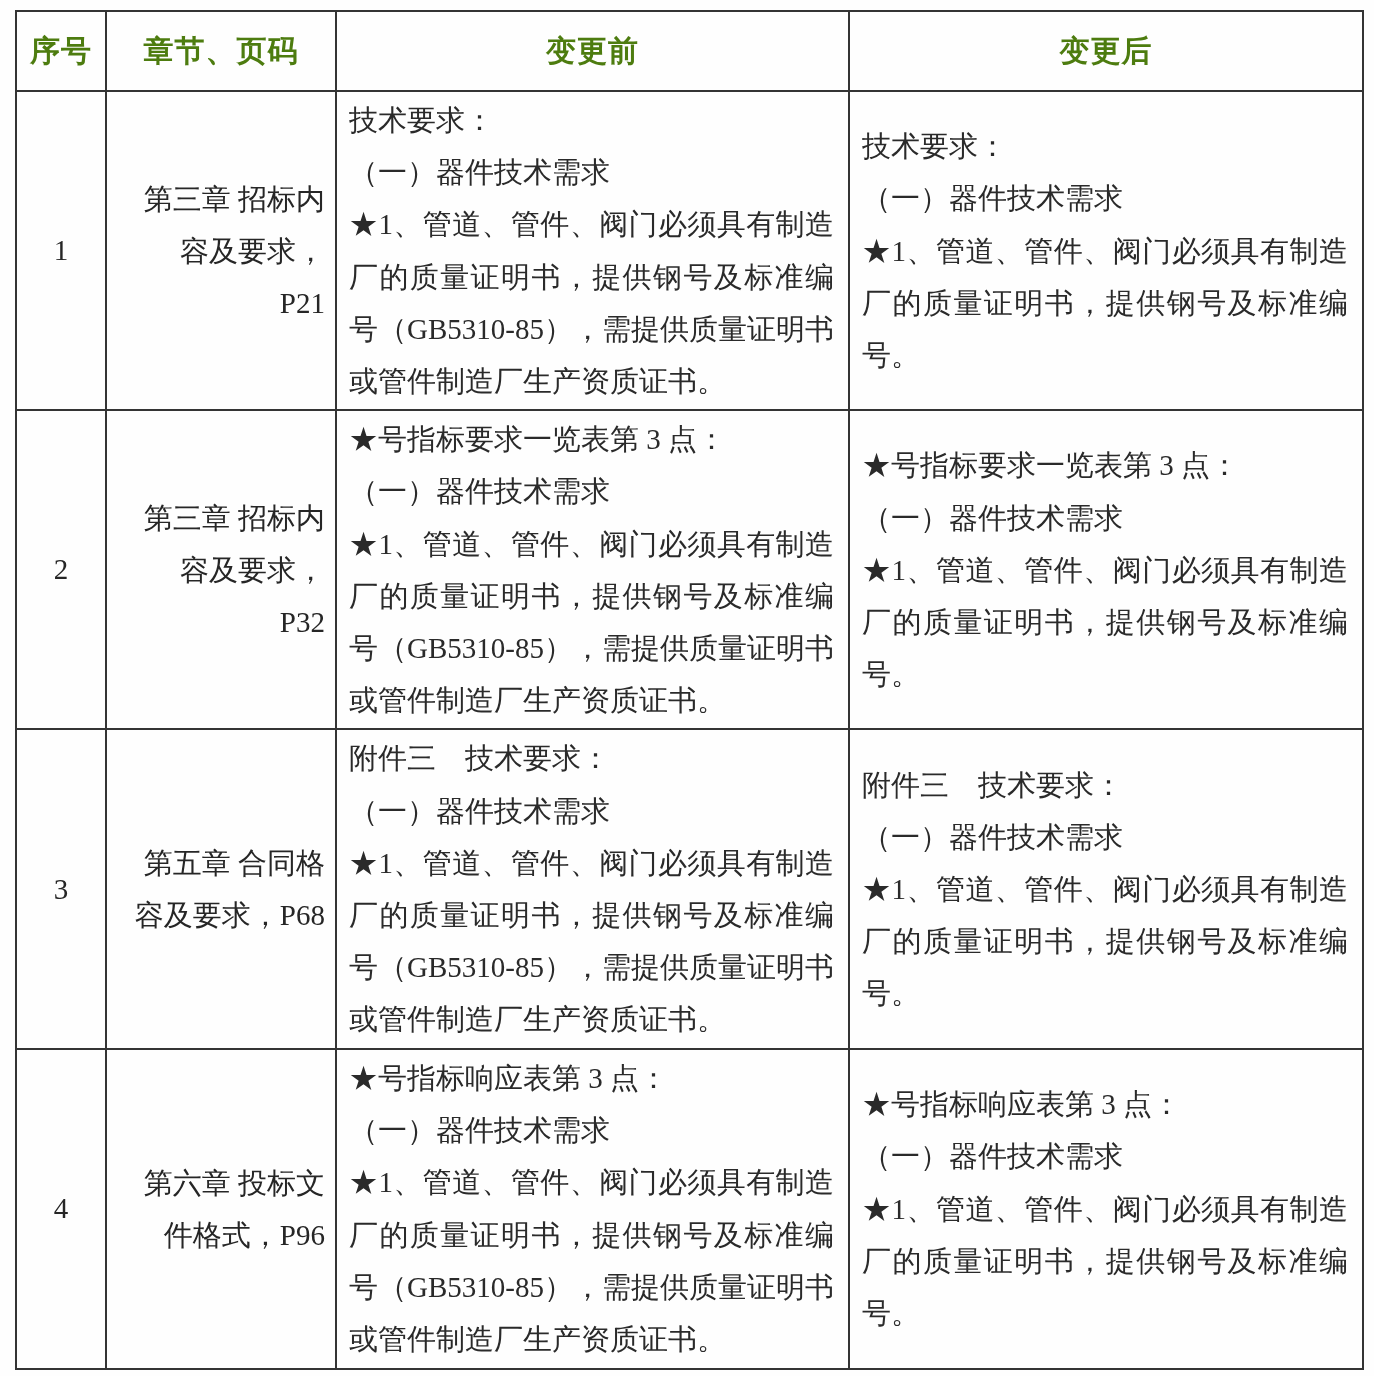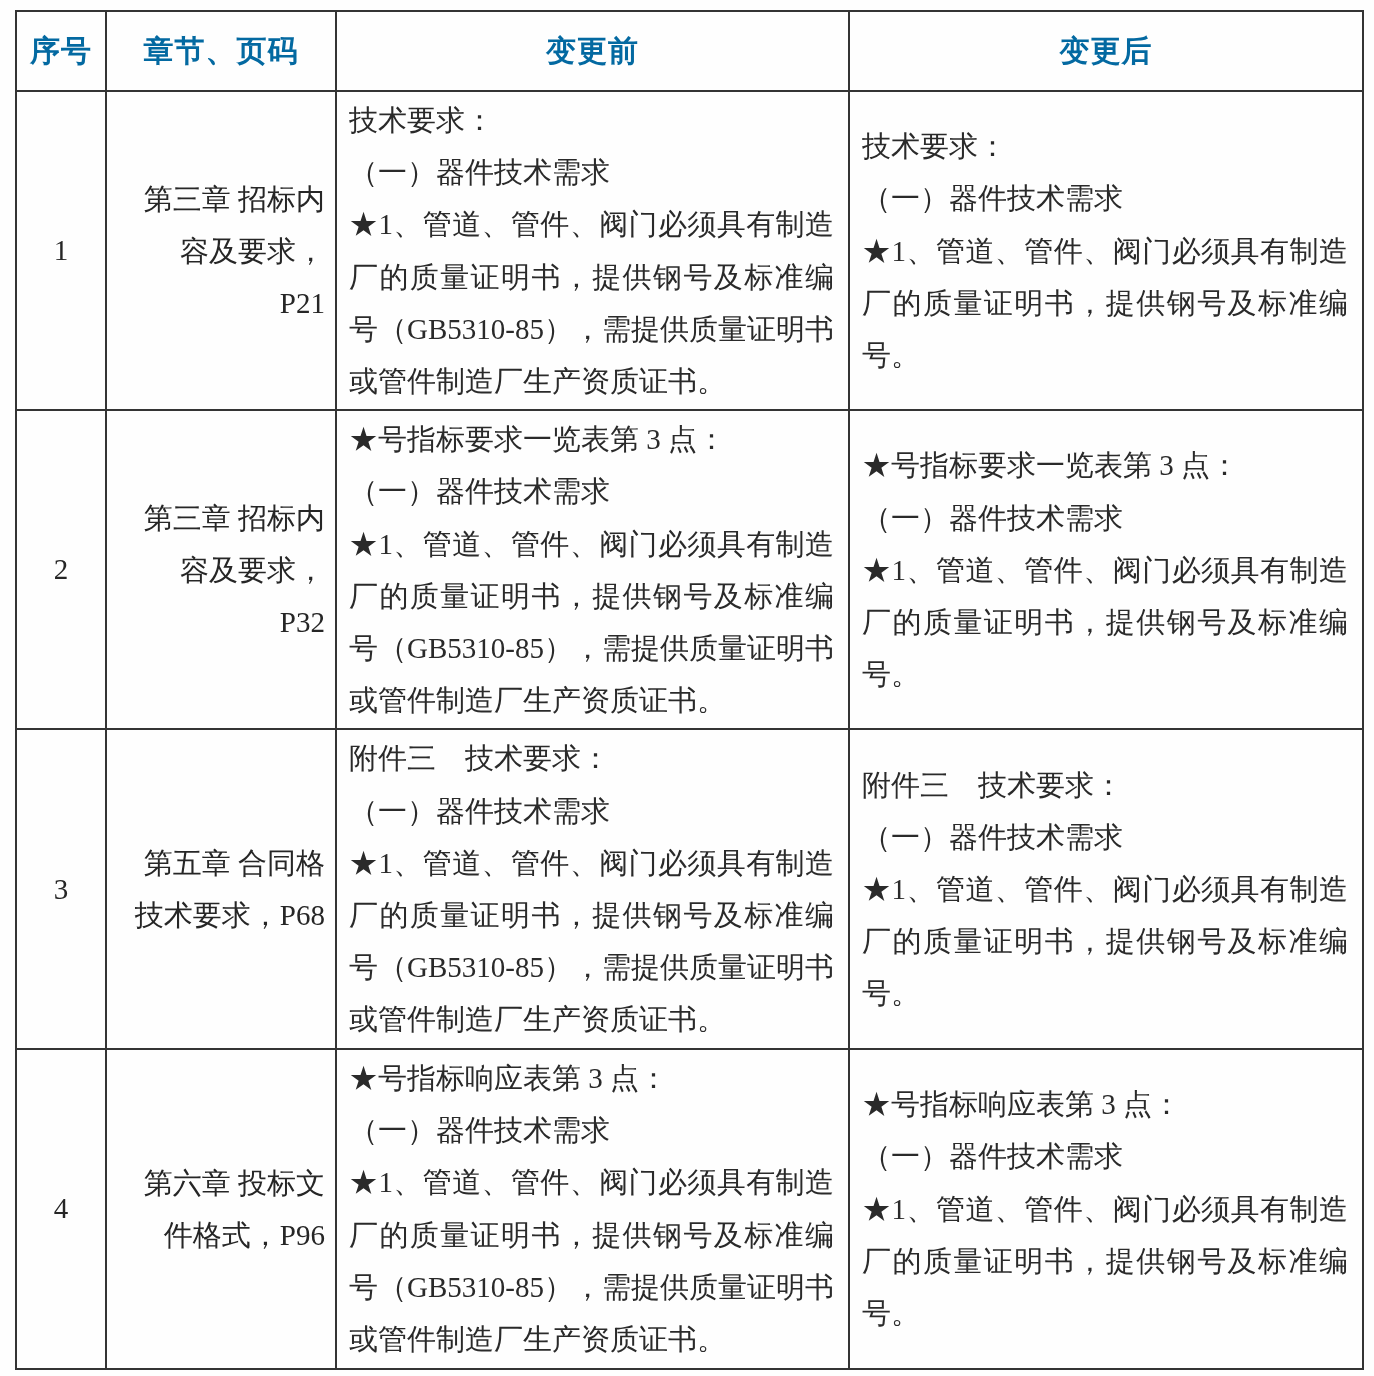--- a/index.html
+++ b/index.html
@@ -38,21 +38,21 @@
   thead tr { height: 80px; }
   tbody tr:nth-child(1) { height: 313px; }
   tbody tr:nth-child(2) { height: 319px; }
   tbody tr:nth-child(3) { height: 318px; }
   tbody tr:nth-child(4) { height: 320px; }
 
   th {
     font-size: 30px;
     font-weight: bold;
     text-align: center;
-    color: #0369a1;
+    color: #4d7c0f;
     letter-spacing: 1px;
   }
   td.no {
     font-size: 29px;
     text-align: center;
   }
   td.section {
     font-size: 29px;
     text-align: right;
     line-height: 52px;
@@ -120,21 +120,21 @@
     <td class="after">
             <p>★号指标要求一览表第 3 点：</p>
             <p>（一）器件技术需求</p>
             <p>★1、管道、管件、阀门必须具有制造厂的质量证明书，提供钢号及标准编号。</p>
           </td>
   </tr>
 
   <tr>
     <td class="no">3</td>
     <td class="section">第五章 合同格
-技术要求，P68</td>
+容及要求，P68</td>
     <td class="before">
             <p>附件三　技术要求：</p>
             <p>（一）器件技术需求</p>
             <p>★1、管道、管件、阀门必须具有制造厂的质量证明书，提供钢号及标准编号（GB5310-85），需提供质量证明书或管件制造厂生产资质证书。</p>
           </td>
     <td class="after">
             <p>附件三　技术要求：</p>
             <p>（一）器件技术需求</p>
             <p>★1、管道、管件、阀门必须具有制造厂的质量证明书，提供钢号及标准编号。</p>
           </td>

